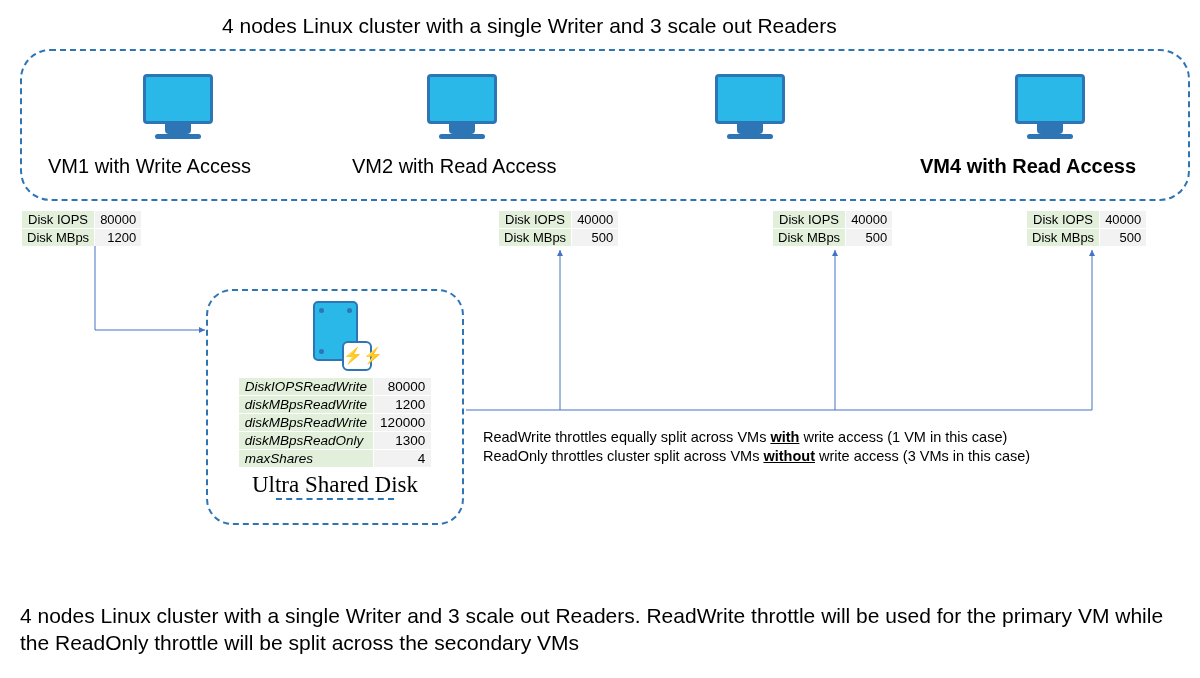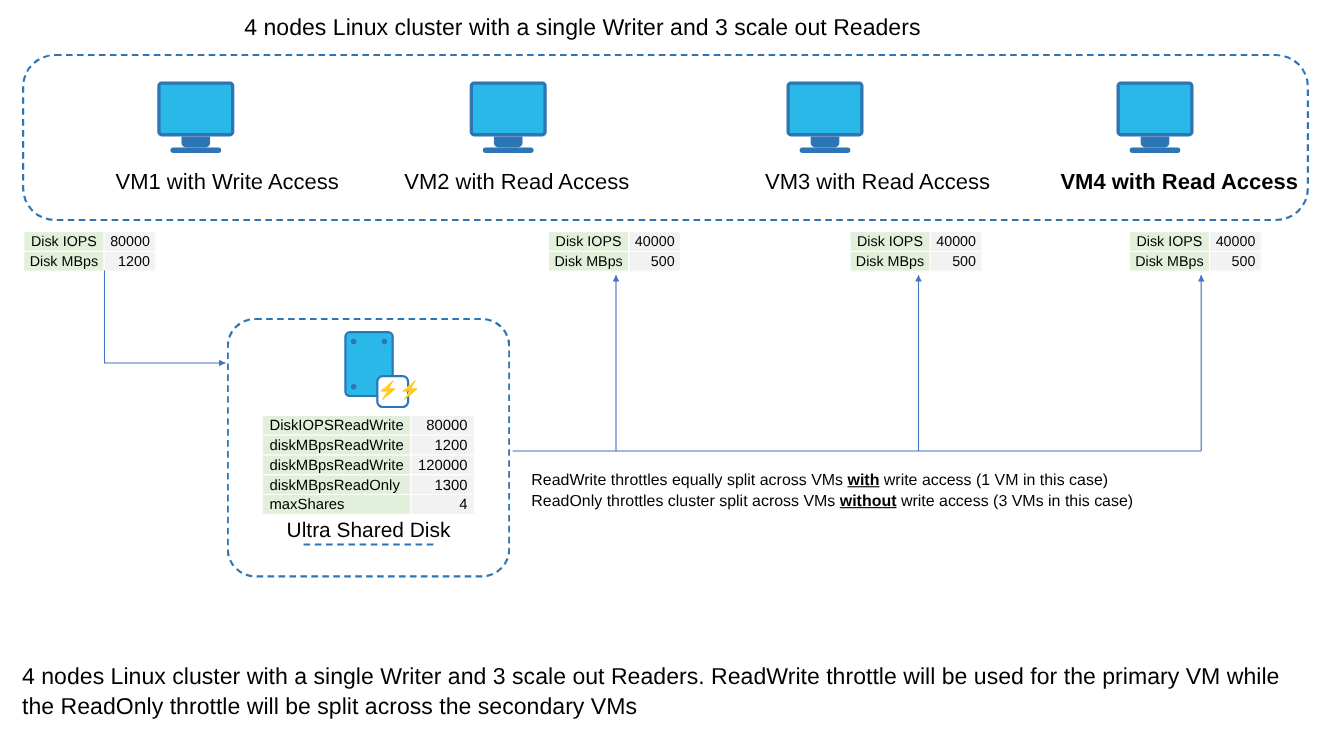--- a/index.html
+++ b/index.html
@@ -23,21 +23,21 @@
     position: absolute;
     left: 20px;
     top: 49px;
     width: 1170px;
     height: 152px;
     border: 2px dashed #2E75B6;
     border-radius: 30px;
   }
   .vm {
     position: absolute;
-    text-align: right;
+    text-align: left;
   }
   .monitor {
     width: 70px;
     height: 50px;
     background: #29B8E8;
     border: 3px solid #2E75B6;
     border-radius: 4px;
     margin: 0 auto;
   }
   .stand {
@@ -136,25 +136,26 @@
   .disk-table {
     margin: 16px auto 4px;
     border-collapse: collapse;
     font-size: 13.5px;
   }
   .disk-table td {
     border: 1px solid #fff;
     padding: 0 6px;
     line-height: 17px;
   }
-  .disk-table .lbl { background: #E2EFDA; text-align: left; }
+  .disk-table .lbl { background: #E2EFDA; text-align: left; font-style: italic; }
   .disk-table .val { background: #F2F2F2; text-align: right; min-width: 48px; }
   .disk-label {
-    font-size: 19px;
+    font-size: 23px;
     margin-top: 1px;
+    font-family: Liberation Serif, serif;
   }
   .disk-underline {
     width: 118px;
     margin: 0 auto;
     border-bottom: 2px dashed #2E75B6;
   }
 
   .note {
     position: absolute;
     left: 483px;
@@ -223,21 +224,20 @@
         <td class="lbl">Disk MBps</td>
         <td class="val">500</td>
       </tr>
 </tbody>
   </table>
 
 <div id="vm3" class="vm">
   <div class="monitor"></div>
   <div class="stand"></div>
   <div class="base"></div>
-  <div class="vm-label">VM3 with Read Access</div>
 </div>
 <table id="m3" class="metrics">
   <tbody>
       <tr>
         <td class="lbl">Disk IOPS</td>
         <td class="val">40000</td>
       </tr>
   <tr>
         <td class="lbl">Disk MBps</td>
         <td class="val">500</td>

